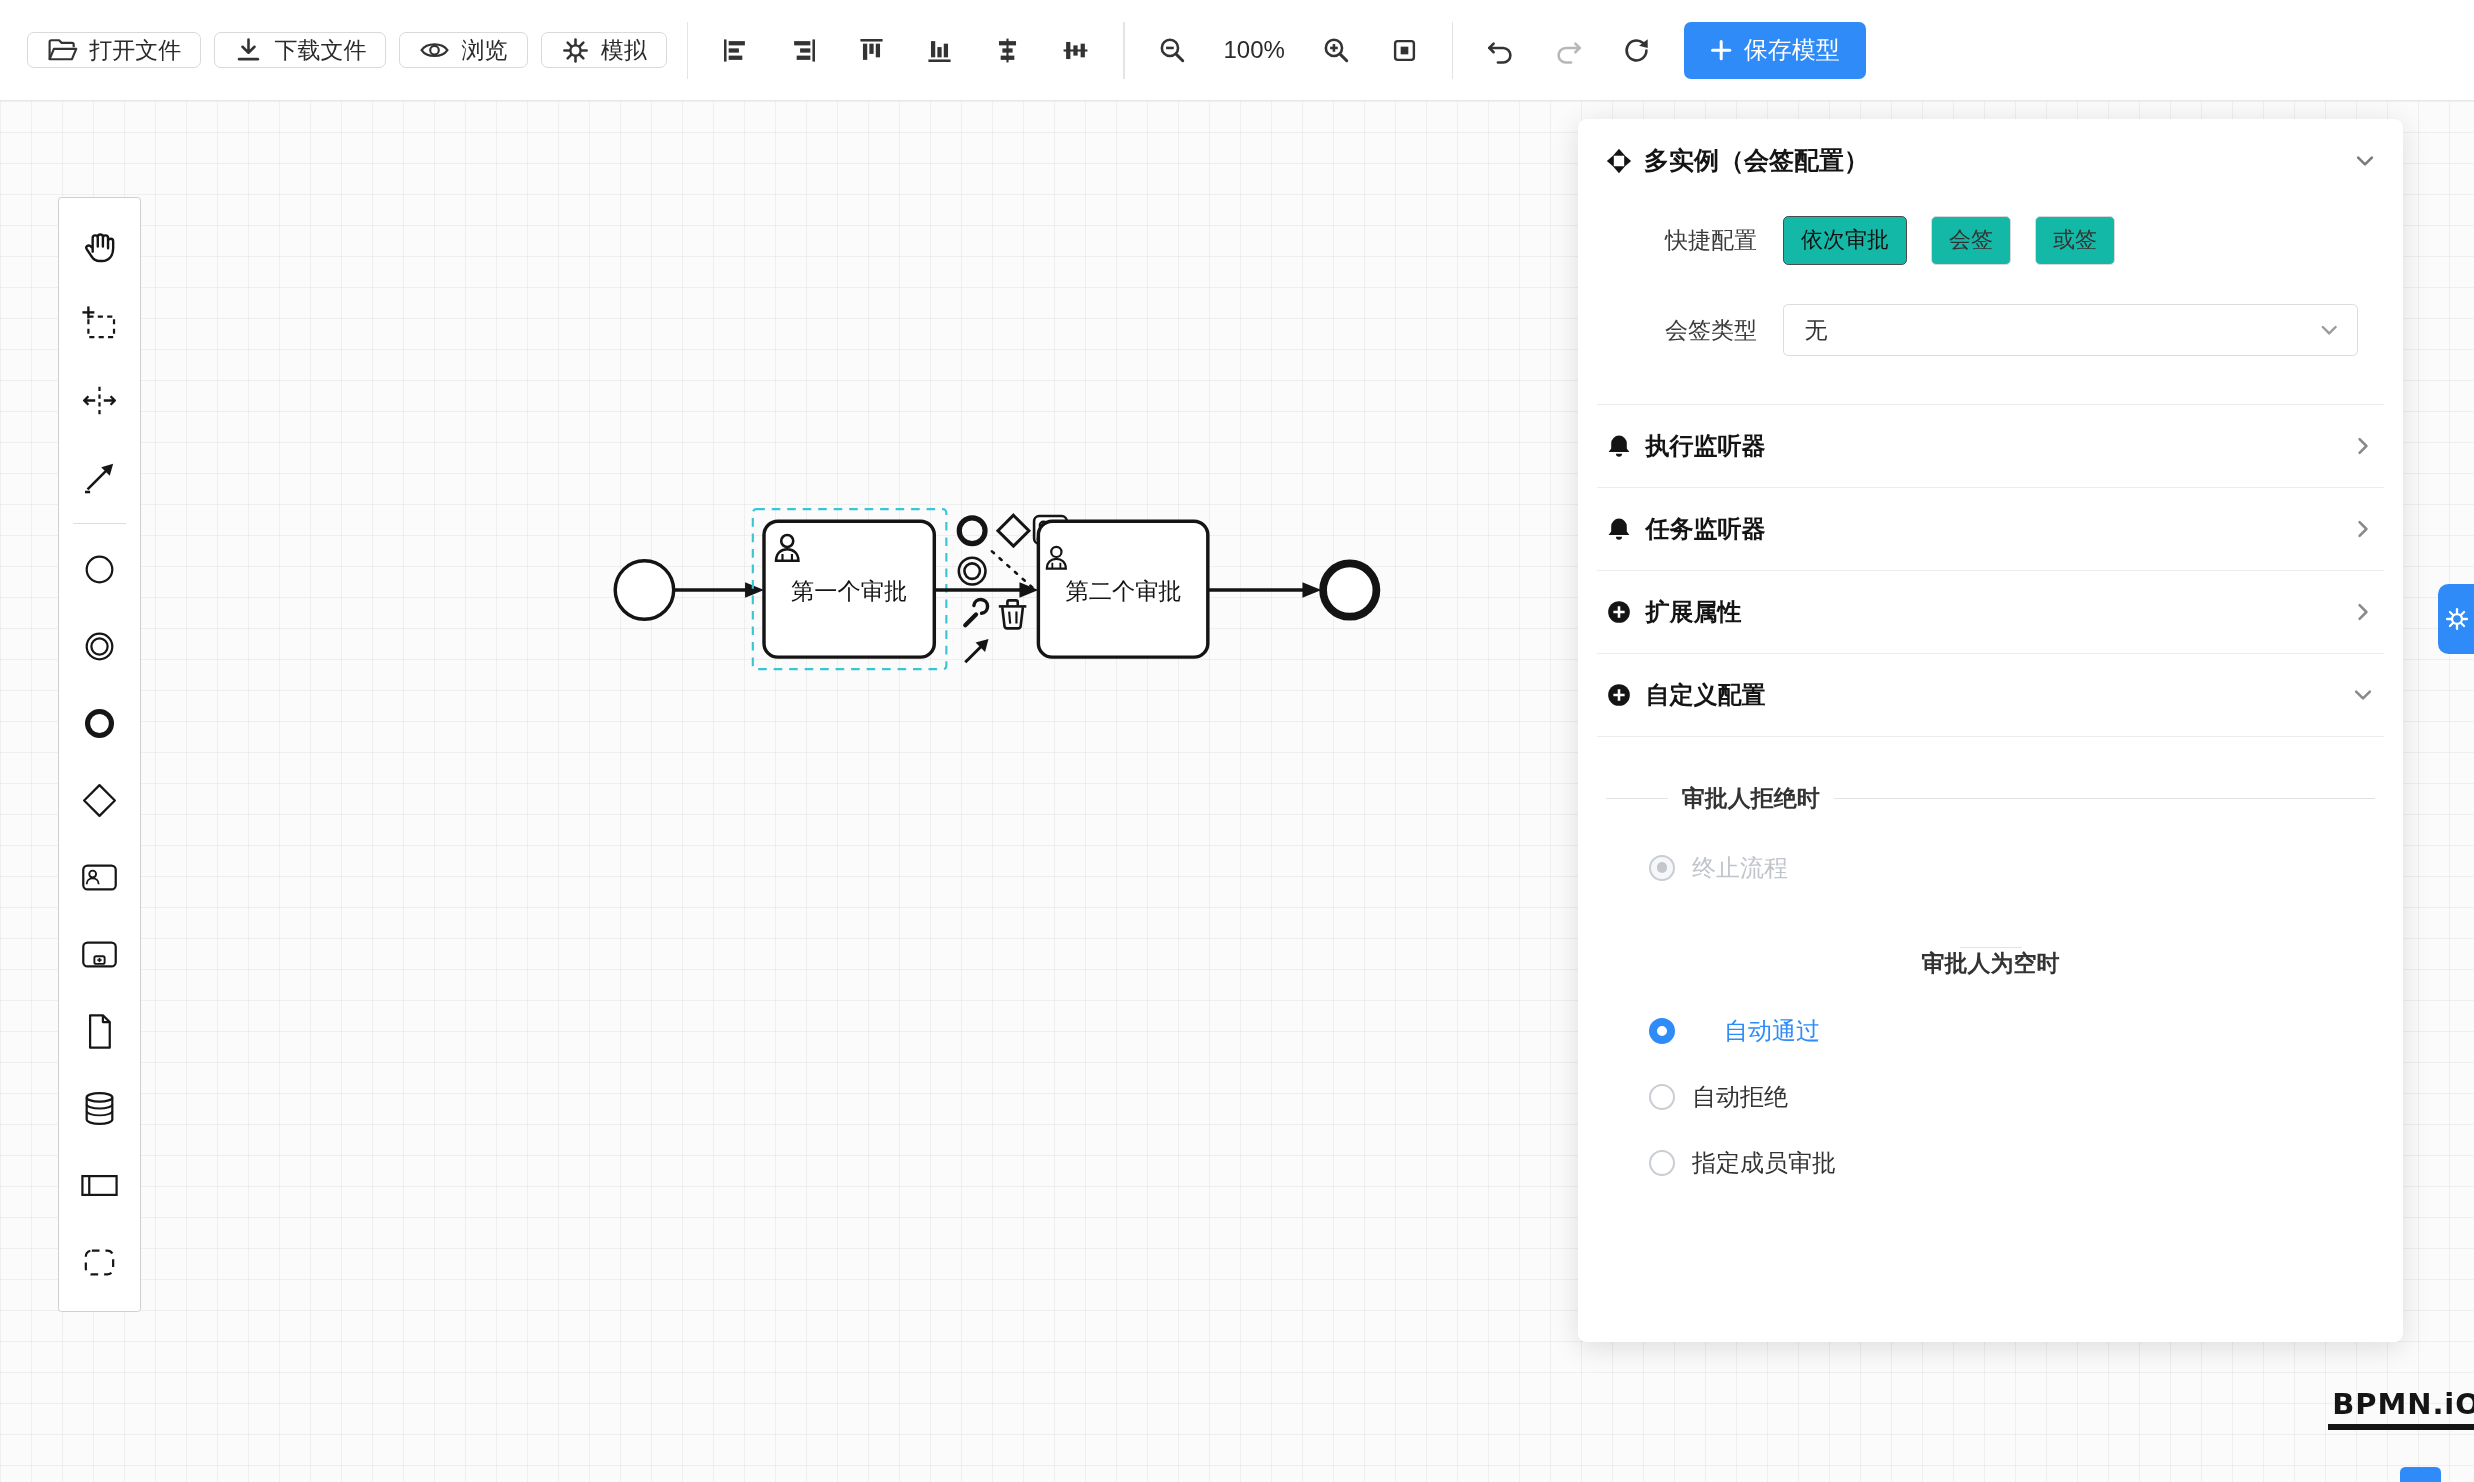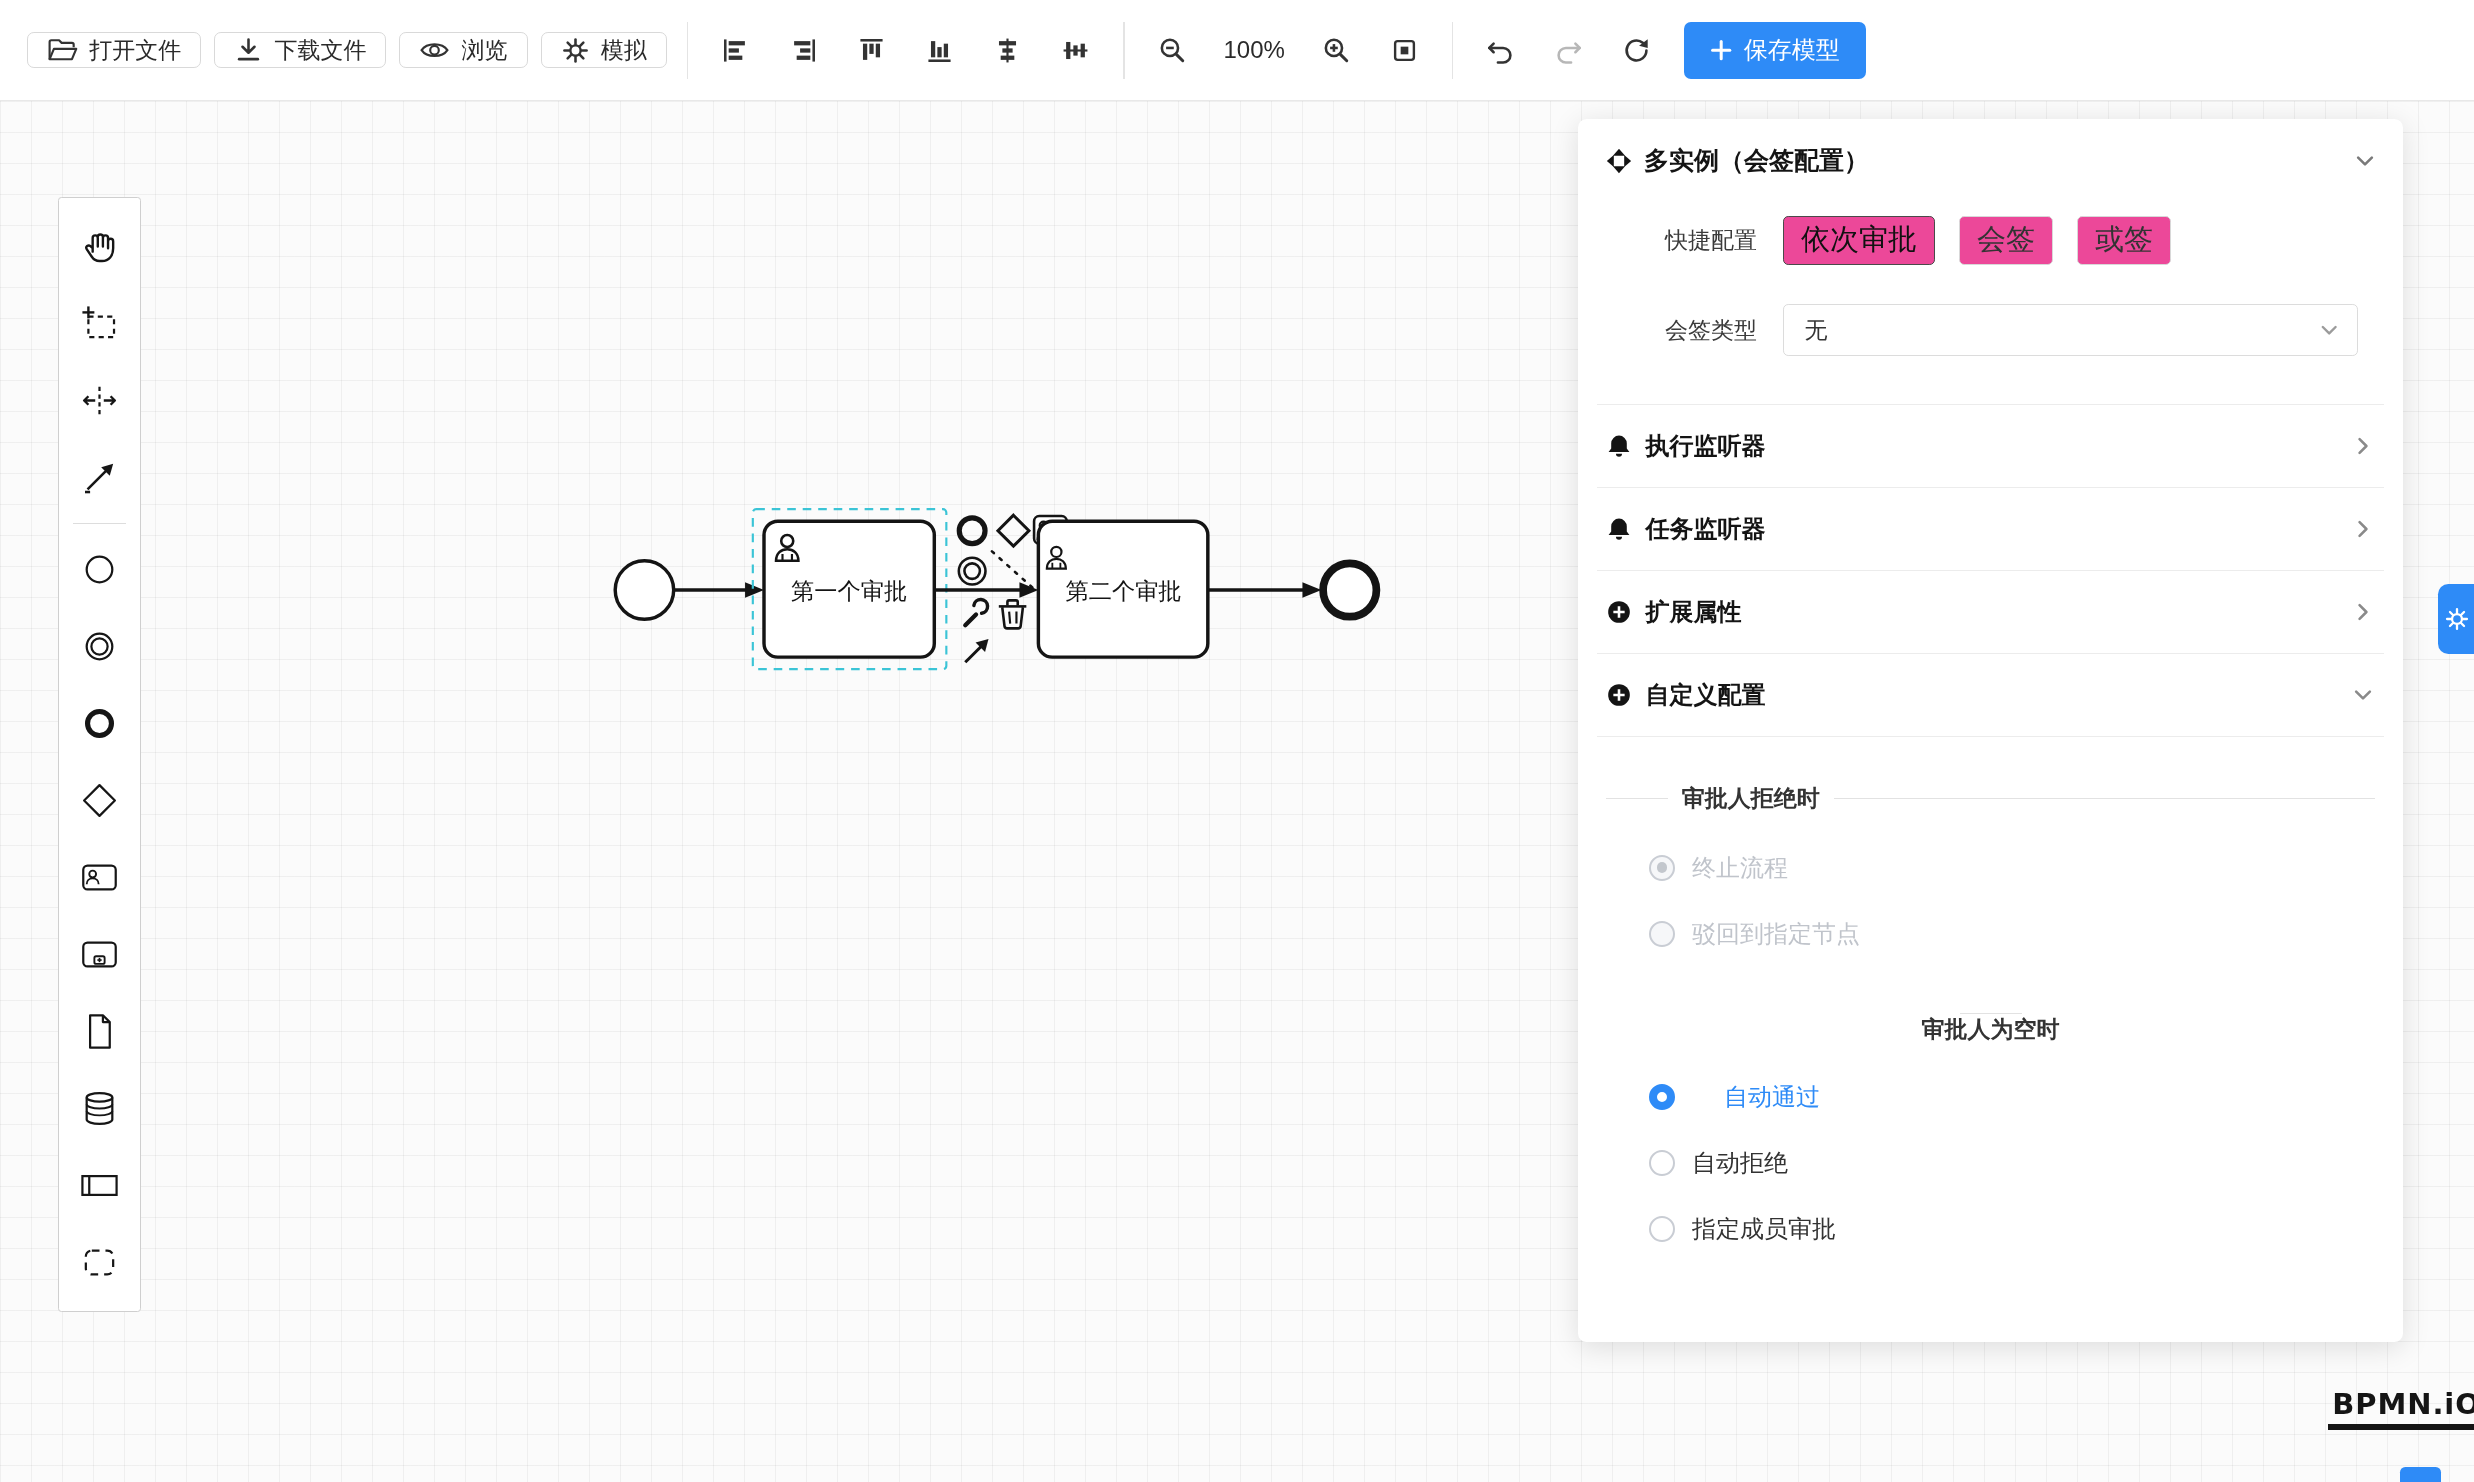--- a/index.html
+++ b/index.html
@@ -57,21 +57,21 @@
     box-sizing:border-box;overflow:hidden;
   }
   .panel-header{height:83px;display:flex;align-items:center;gap:12px;padding:0 26px 0 28px;}
   .panel-title{flex:1;font-size:25px;font-weight:700;color:#141414;}
   .form-row{display:flex;align-items:center;}
   .row-quick{margin:12px 28px 0;height:52px;}
   .row-type{margin:38px 28px 0;height:52px;}
   .form-label{width:151px;text-align:right;font-size:23px;color:#3b3b3b;margin-right:26px;flex:none;}
   .quick-btn{
     height:49px;padding:0 17px;margin-right:24px;border:1.7px solid #d8d8d8;border-radius:5.2px;
-    background:#ec4899;font-size:29px;color:#333;cursor:pointer;font-family:inherit;
+    background:#14b8a6;font-size:22px;color:#333;cursor:pointer;font-family:inherit;
   }
   .quick-btn.active{border-color:#4a4a4a;color:#111;}
   .select-box{
     flex:1;height:52px;margin-right:17px;border:1.7px solid #dcdcdc;border-radius:5.2px;
     display:flex;align-items:center;justify-content:space-between;
     padding:0 17px 0 20.6px;font-size:23px;color:#333;box-sizing:border-box;cursor:pointer;
   }
   .sections{margin:48px 19px 0;border-bottom:1.7px solid #ececec;}
   .section-row{
     height:82px;display:flex;align-items:center;gap:13.8px;padding:0 8.6px;
@@ -525,24 +525,20 @@
     <div class="divider-line short"></div>
     <span class="divider-text">审批人拒绝时</span>
     <div class="divider-line long"></div>
   </div>
 
   <div class="radio-list">
     <div class="radio-row">
       <span class="radio dis dis-sel"></span>
       <span class="radio-label dis">终止流程</span>
     </div>
-    <div class="radio-row">
-      <span class="radio dis"></span>
-      <span class="radio-label dis">驳回到指定节点</span>
-    </div>
   </div>
 
   <div class="divider-row second">
     <div class="divider-line short"></div>
     <span class="divider-text">审批人为空时</span>
     <div class="divider-line long"></div>
   </div>
 
   <div class="radio-list second">
     <div class="radio-row">

